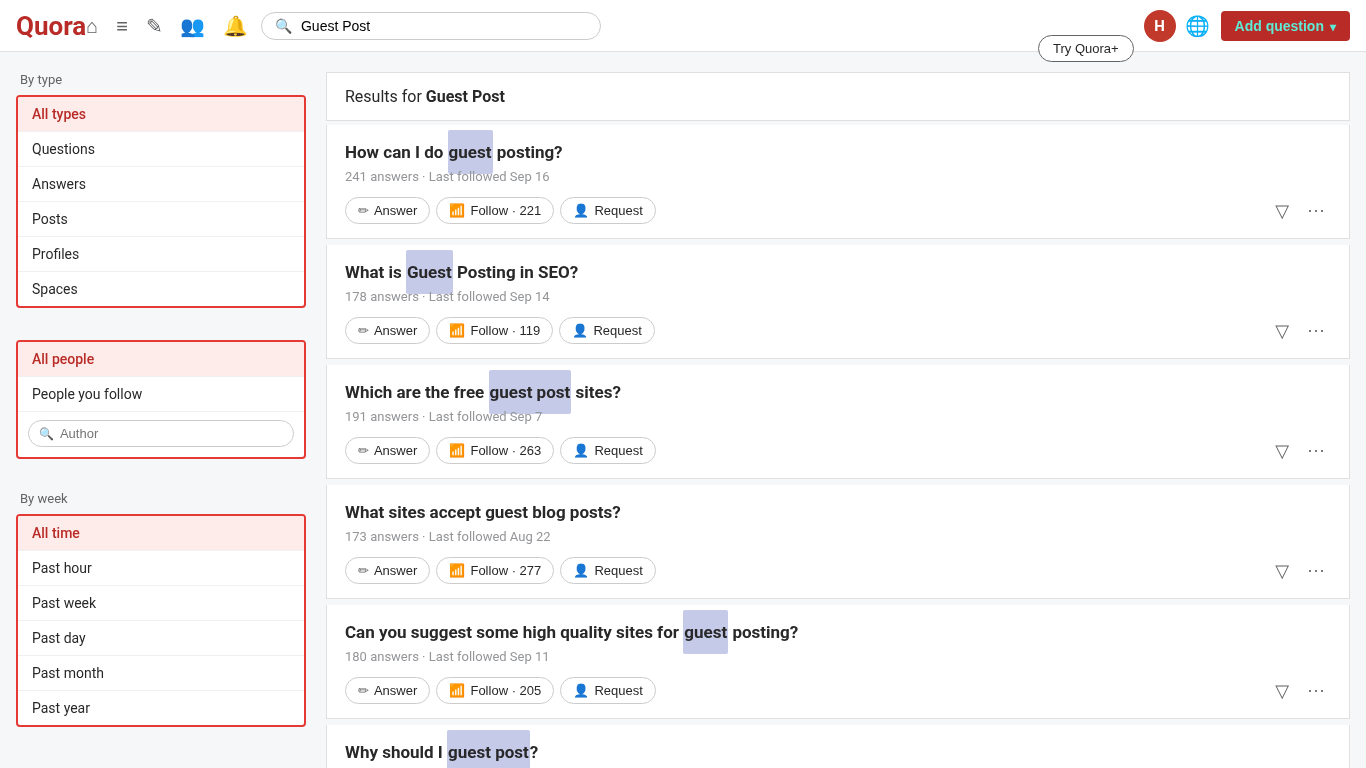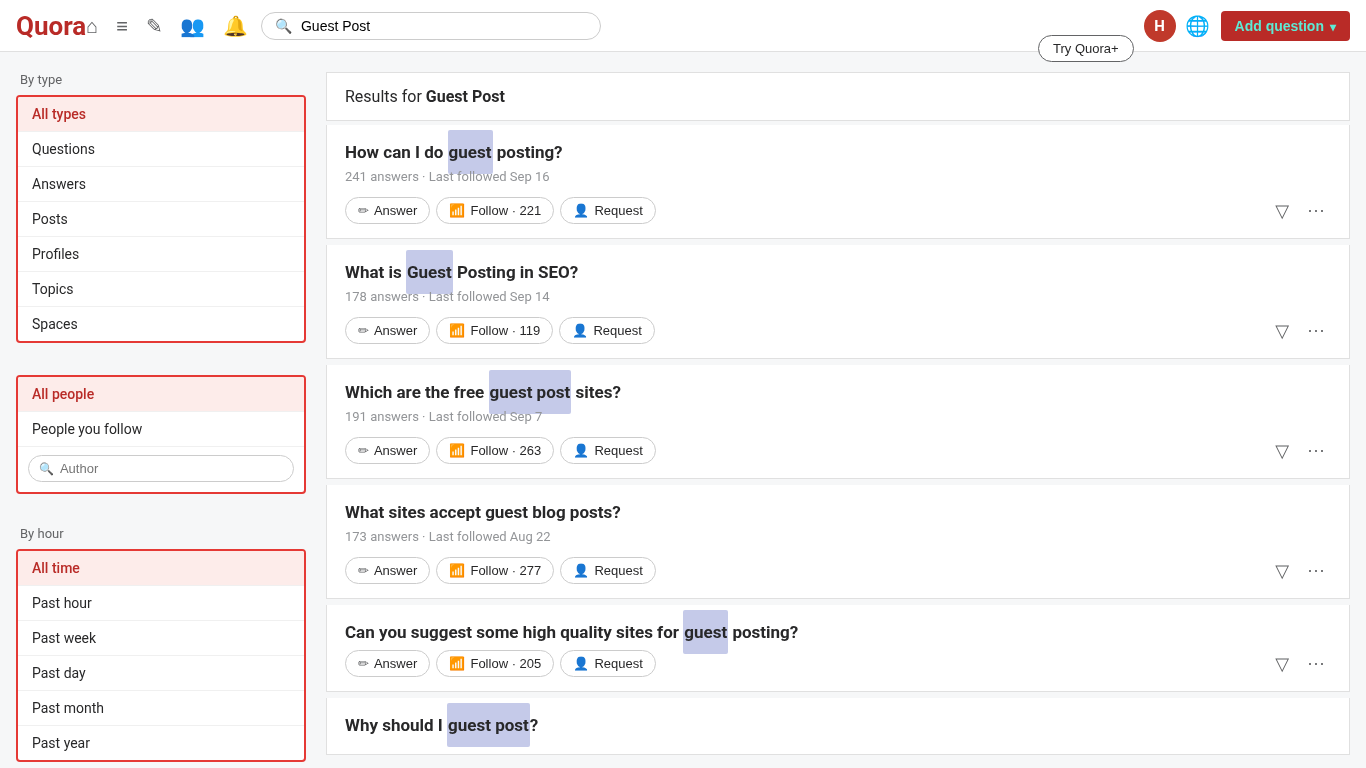--- a/index.html
+++ b/index.html
@@ -117,38 +117,37 @@
   <aside class="sidebar">
 
     <div class="filter-section">
       <div class="filter-label">By type</div>
       <div class="filter-box">
         <div class="filter-item active">All types</div>
         <div class="filter-item">Questions</div>
         <div class="filter-item">Answers</div>
         <div class="filter-item">Posts</div>
         <div class="filter-item">Profiles</div>
-        <div class="filter-item">Topics</div>
         <div class="filter-item">Spaces</div>
       </div>
     </div>
 
     <div class="filter-section">
       <div class="filter-box">
         <div class="filter-item active">All people</div>
         <div class="filter-item">People you follow</div>
         <div class="author-search">
           <span class="s-icon">🔍</span>
           <input type="text" placeholder="Author" style="">
         </div>
       </div>
     </div>
 
     <div class="filter-section">
-      <div class="filter-label">By hour</div>
+      <div class="filter-label">By week</div>
       <div class="filter-box">
         <div class="filter-item active">All time</div>
         <div class="filter-item">Past hour</div>
         <div class="filter-item">Past week</div>
         <div class="filter-item">Past day</div>
         <div class="filter-item">Past month</div>
         <div class="filter-item">Past year</div>
       </div>
     </div>
 
@@ -257,20 +256,21 @@
         <button class="icon-btn">▽</button>
         <button class="icon-btn">···</button>
       </div>
     </div>
     <div class="divider"></div>
 
     <div class="result-card">
       <div class="question-title">
         Can you suggest some high quality sites for <span class="highlight">guest</span> posting?
       </div>
+      <div class="question-meta">180 answers · Last followed Sep 11</div>
       <div class="question-actions">
         <button class="action-btn">
           <span class="action-icon">✏</span>
           <span>Answer</span>
         </button>
         <button class="action-btn">
           <span class="action-icon">📶</span>
           <span>Follow · 205</span>
         </button>
         <button class="action-btn">

